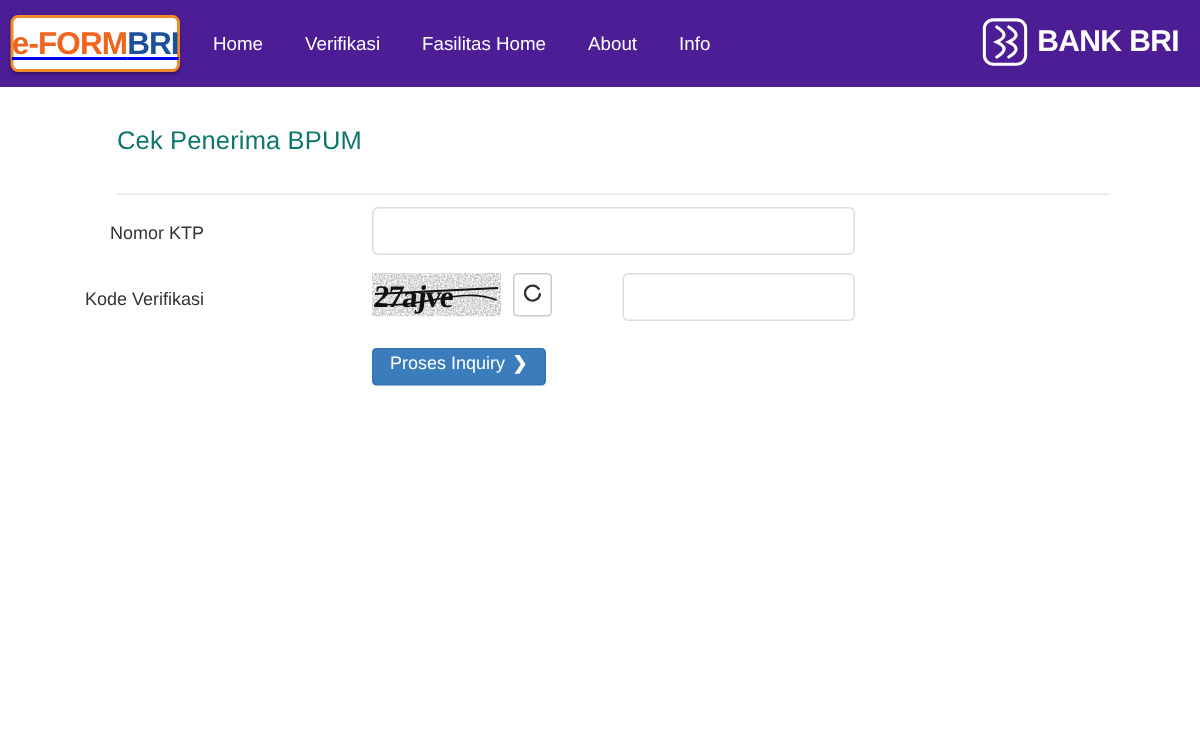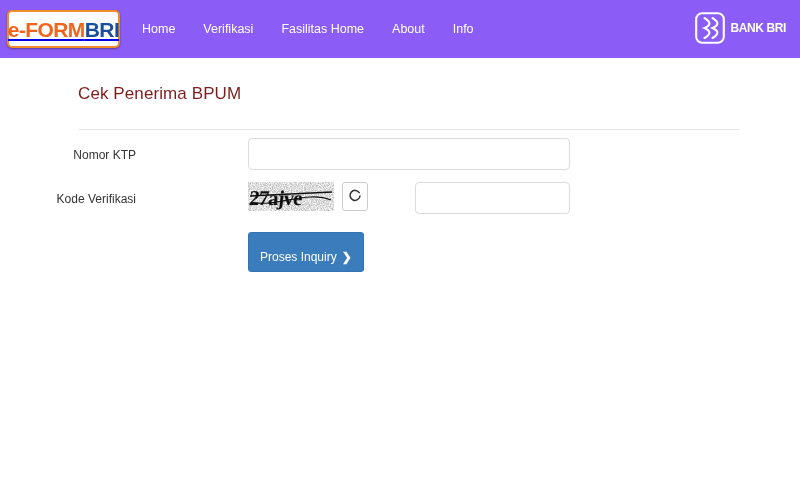--- a/index.html
+++ b/index.html
@@ -15,21 +15,21 @@
     overflow: hidden;
     position: relative;
   }
 
   
   .navbar {
     position: absolute;
     top: 0; left: 0;
     width: 800px;
     height: 58px;
-    background: #8b5cf6;
+    background: #4c1d95;
     display: flex;
     align-items: center;
   }
 
   .brand-logo {
     position: absolute;
     left: 7px;
     top: 10px;
     width: 113px;
     height: 38px;
@@ -78,21 +78,21 @@
     display: flex;
     align-items: center;
     gap: 6px;
   }
   .bank-mark {
     width: 30px;
     height: 32px;
   }
   .bank-name {
     color: #ffffff;
-    font-size: 12px;
+    font-size: 20px;
     font-weight: bold;
     letter-spacing: -0.4px;
     line-height: 1;
     white-space: nowrap;
   }
 
   
   .content {
     position: absolute;
     top: 58px;
@@ -100,21 +100,21 @@
     width: 800px;
   }
 
   .page-title {
     margin: 0;
     position: absolute;
     left: 78px;
     top: 26px;
     font-size: 17px;
     font-weight: normal;
-    color: #7f1d1d;
+    color: #0f766e;
     letter-spacing: 0.1px;
   }
 
   .title-rule {
     position: absolute;
     left: 78px;
     top: 63px;
     width: 662px;
     height: 1px;
     background: #e7e7e7;
@@ -195,21 +195,21 @@
   }
   .btn-primary {
     position: absolute;
     left: 248px;
     top: 6px;
     background: #3b7cbd;
     border: 1px solid #3373b3;
     border-radius: 3px;
     color: #ffffff;
     font-size: 12px;
-    padding: 18px 11px 8px 11px;
+    padding: 3px 11px 8px 11px;
     cursor: pointer;
     white-space: nowrap;
     font-family: "Liberation Sans", sans-serif;
     line-height: 1;
   }
   .btn-chev { font-size: 12px; font-weight: bold; margin-left: 5px; }
 </style>
 </head>
 <body>
 

